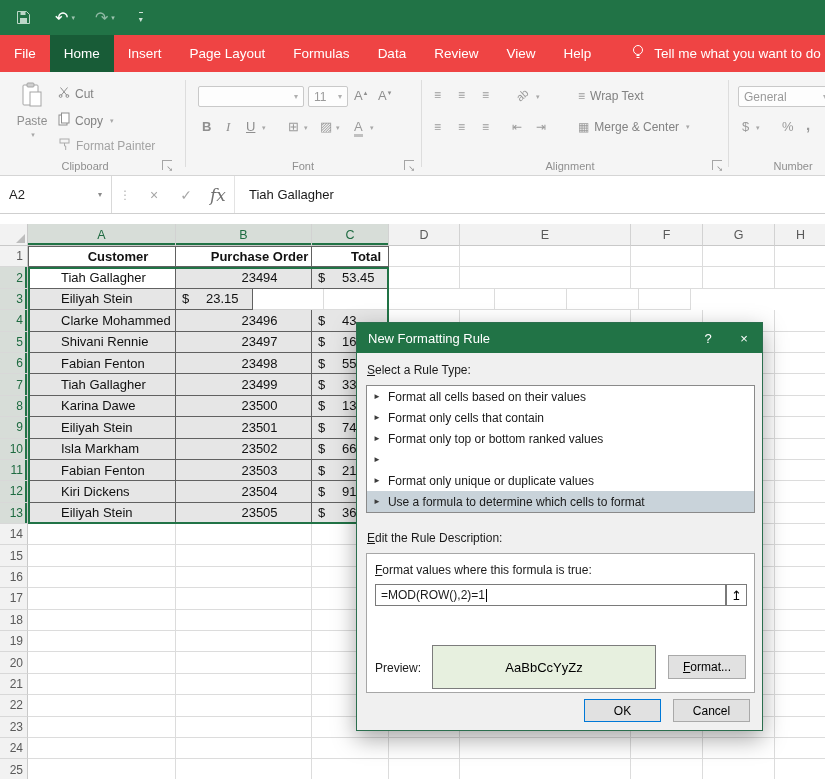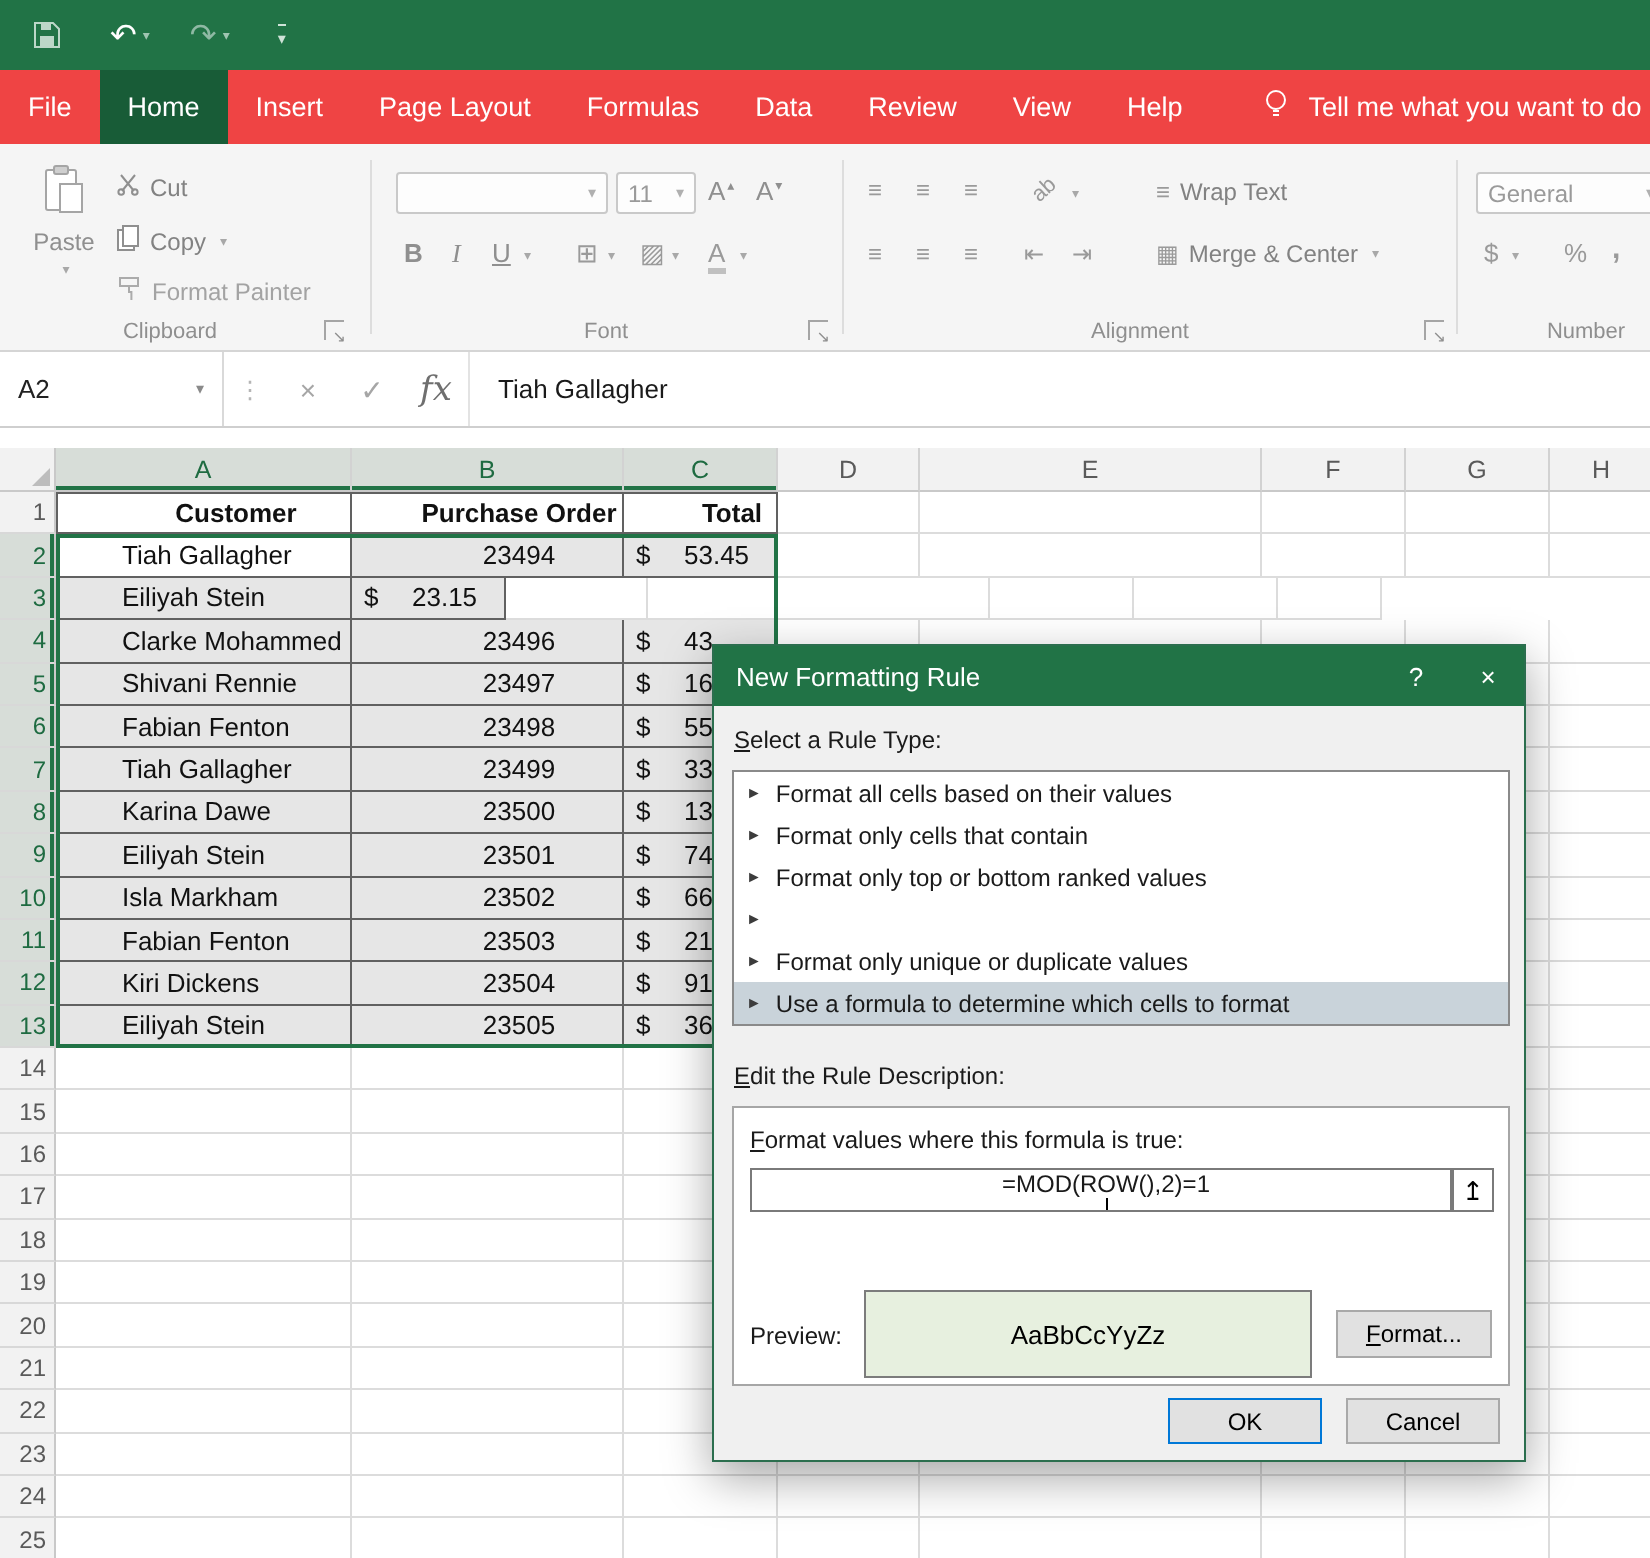--- a/index.html
+++ b/index.html
@@ -104,21 +104,21 @@
   .rulebox { position:absolute; left:9px; top:62px; width:389px; height:128px; background:#fff;
              border:1px solid #8a8a8a; overflow:hidden; }
   .rule { height:21px; display:flex; align-items:center; padding-left:6px; gap:7px; }
   .rule .arr { font-size:8px; color:#3c3c3c; }
   .rule.sel { background:#c9d3da; }
   .editlbl { position:absolute; left:10px; top:208px; }
   .panel { position:absolute; left:9px; top:230px; width:389px; height:140px; background:#fff;
            border:1px solid #a6a6a6; }
   .flabel { display:block; margin:9px 8px 0; }
   .finput { position:absolute; left:8px; top:30px; width:351px; height:22px; border:1px solid #7a7a7a;
-            background:#fff; display:flex; align-items:center; padding-left:5px;flex-direction:column; }
+            background:#fff; display:flex; align-items:center; padding-left:5px; }
   .caret { width:1px; height:13px; background:#000; margin-left:1px; }
   .collapse { position:absolute; left:359px; top:30px; width:21px; height:22px; border:1px solid #7a7a7a;
               background:#fff; display:flex; align-items:center; justify-content:center; font-size:13px; color:#000; }
   .plabel { position:absolute; left:8px; top:107px; }
   .pbox { position:absolute; left:65px; top:91px; width:224px; height:44px; border:1px solid #7c7c7c;
           background:#e7f0df; display:flex; align-items:center; justify-content:center; font-size:13px; color:#000; }
   .btn { background:#e1e1e1; border:1px solid #a9a9a9; display:flex; align-items:center;
          justify-content:center; font-size:12px; color:#000; }
   .fmtbtn { position:absolute; left:301px; top:101px; width:78px; height:24px; }
   .okbtn { position:absolute; left:227px; top:376px; width:77px; height:23px; border:1px solid #0078D7; }

